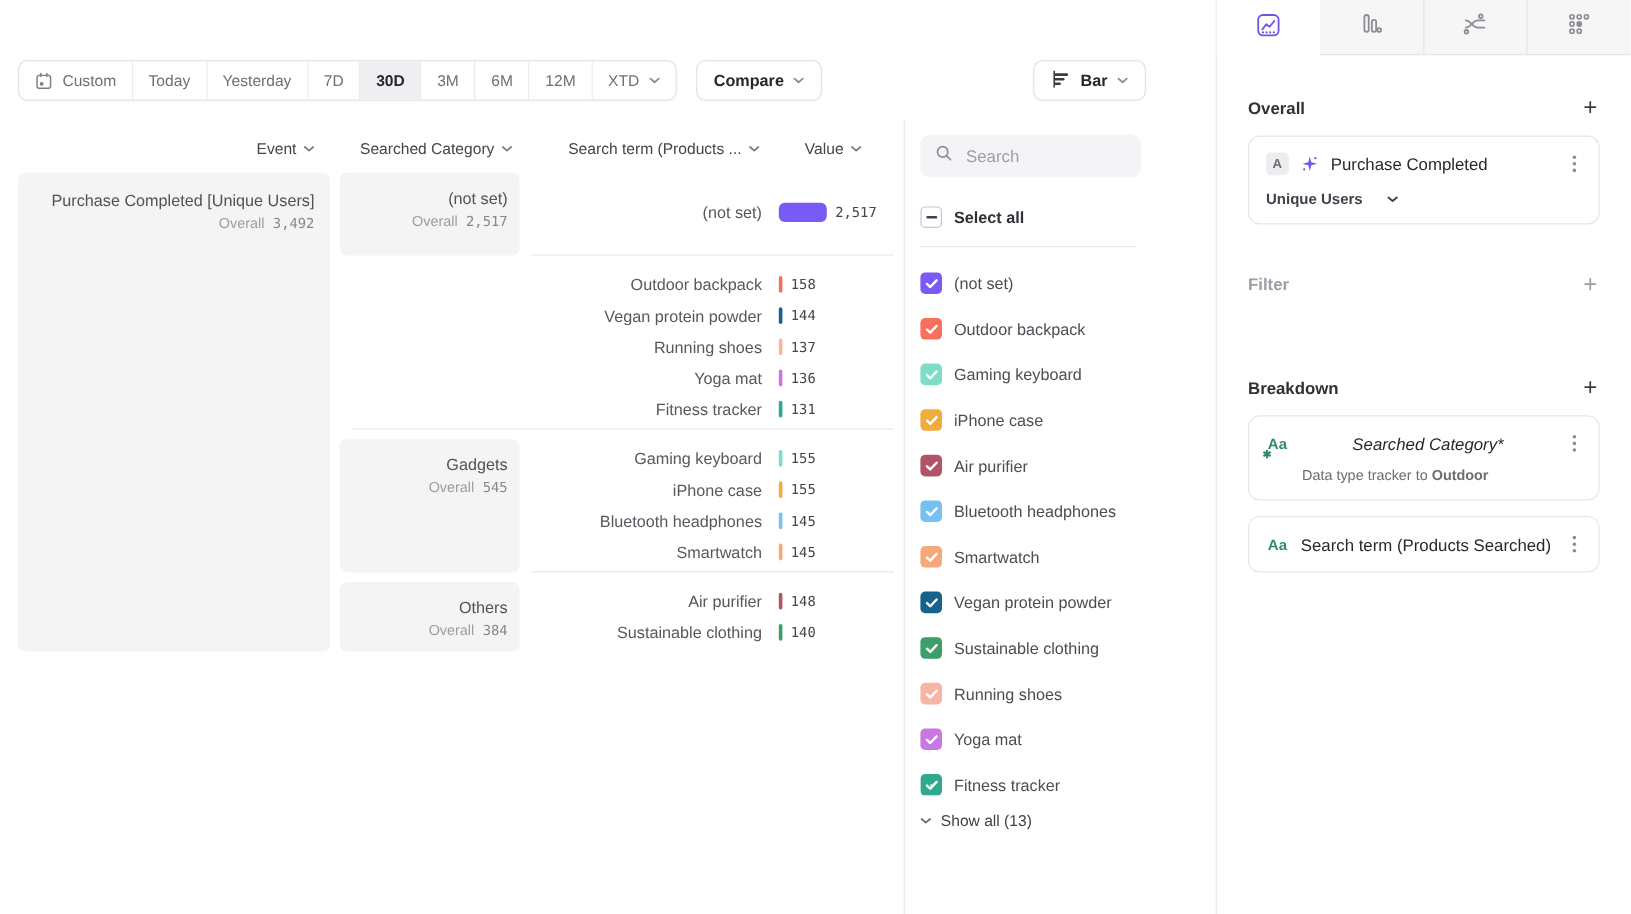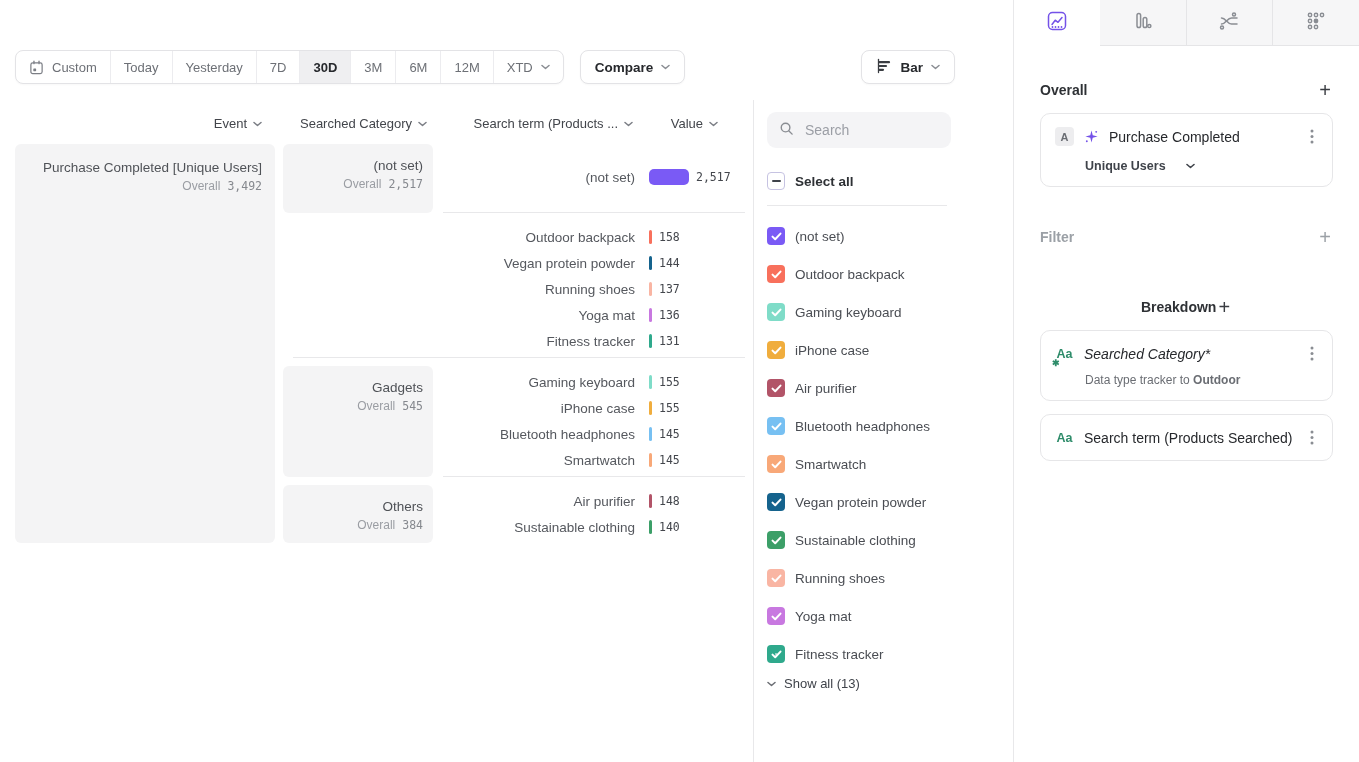--- a/index.html
+++ b/index.html
@@ -77,32 +77,32 @@
   .sb-tab.active { color:#4c3fd6; }
   .sb-tab.active::after { content:""; position:absolute; left:-5px; right:-5px; bottom:0; height:3px; background:#4c3fd6; border-radius:2px; }
   .view-tabs { height:46px; flex:none; display:flex; }
   .vtab { flex:1; display:flex; align-items:center; justify-content:center; background:#f6f6f7; border-bottom:1px solid #e5e5e7; cursor:pointer; }
   .vtab.active { background:#fff; border-bottom:none; }
   .vtab:nth-child(3), .vtab:nth-child(4) { border-left:1px solid #e5e5e7; }
   .sb-content { padding:0 26px; }
   .section-head { display:flex; align-items:center; justify-content:space-between; }
   .section-head.m-metrics { margin-top:34px; }
   .section-head.m-filter { margin-top:40px; }
-  .section-head.m-breakdown { margin-top:50px;justify-content:center; }
+  .section-head.m-breakdown { margin-top:66px; }
   .section-title { font-size:14px; font-weight:700; color:#2e3135; }
   .section-title.muted { color:#9ba0a6; font-weight:700; }
   .plus-btn { border:none; background:none; font-size:20px; line-height:1; color:#3a3d42; cursor:pointer; padding:0 2px; font-family:inherit; font-weight:400; }
   .plus-btn.muted { color:#9ba0a6; }
   .card { border:1px solid #e6e6e8; border-radius:10px; margin-top:13px; padding:13px 14px; background:#fff; }
   .card-row { display:flex; align-items:center; gap:10px; }
   .a-badge { width:19px; height:19px; background:#ededef; border-radius:4px; display:flex; align-items:center; justify-content:center; font-size:11px; font-weight:700; color:#6a6d73; flex:none; }
   .card-name { flex:1; font-size:14px; font-weight:500; color:#26282c; white-space:nowrap; overflow:hidden; }
-  .card-name.italic { font-style:italic; }
+  .card-name.italic { font-style:italic;text-align:center; }
   .kebab { border:none; background:none; padding:2px 4px; cursor:pointer; display:flex; }
-  .measure-row { margin-left:30px; margin-top:13px; display:flex; align-items:center; gap:20px; font-size:12.5px; font-weight:700; color:#3f434a; cursor:pointer; }
+  .measure-row { margin-top:13px; display:flex; align-items:center; gap:20px; font-size:12.5px; font-weight:700; color:#3f434a; cursor:pointer; }
   .measure-row .chev-ic { color:#3f434a; }
   .aa-icon { position:relative; font-size:12.5px; font-weight:700; color:#2e8c6a; width:19px; flex:none; text-align:center; }
   .aa-star { position:absolute; left:-3px; bottom:-7px; font-size:9px; color:#2e8c6a; }
   .bd-note { margin-left:30px; margin-top:10px; font-size:12px; color:#6a6d73; }
   .bd-note b { font-weight:700; }
   .sp-ic { display:flex; align-items:center; flex:none; }
 </style>
 </head>
 <body>
 

